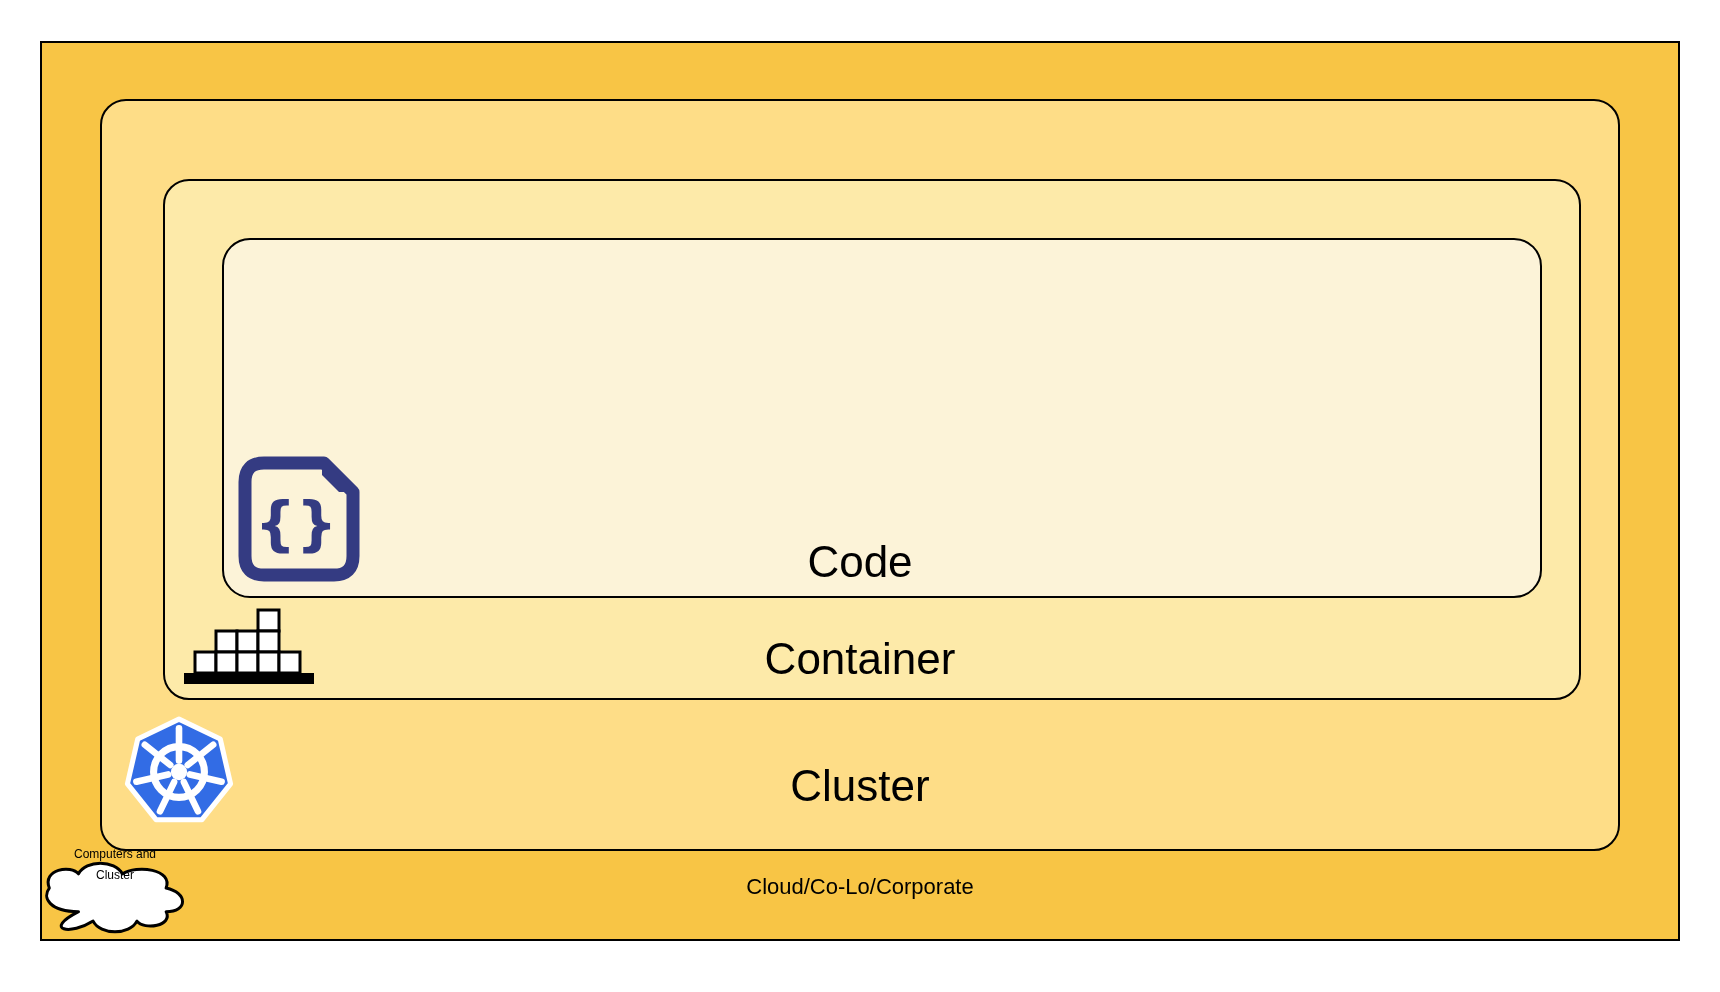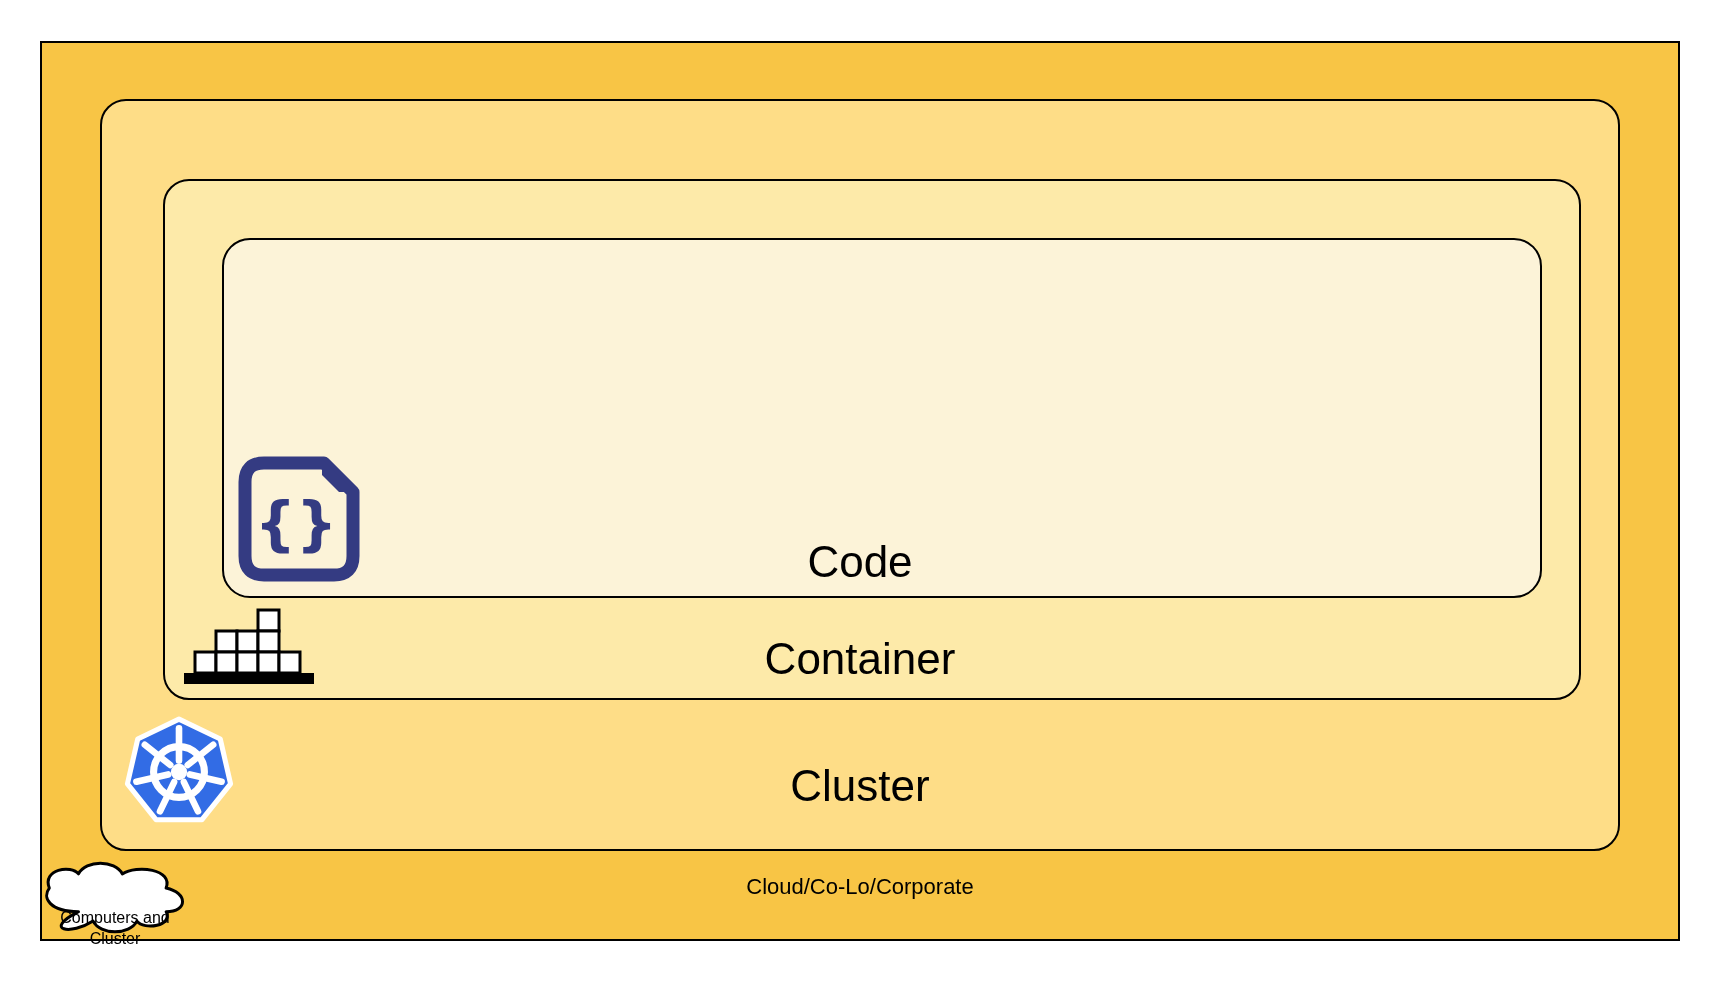--- a/index.html
+++ b/index.html
@@ -19,22 +19,22 @@
   .label-code{top:540px;}
   .label-container{top:637px;}
   .label-cluster{top:764px;}
   .label-datacenter{top:869px;font-size:22px;line-height:35px;}
   .icon{position:absolute;}
   .icon-code{left:238px;top:456px;width:122px;height:126px;}
   .icon-container{left:183px;top:606px;width:132px;height:80px;}
   .icon-k8s{left:118px;top:710px;width:122px;height:124px;}
   .icon-cloud{left:42px;top:855px;width:146px;height:85px;}
   .cloud-text{
-    position:absolute;left:42px;top:907px;width:146px;text-align:center;
-    font-size:16px;line-height:21px;color:#000;z-index:6;
+    position:absolute;left:42px;top:844px;width:146px;text-align:center;
+    font-size:12px;line-height:21px;color:#000;z-index:6;
   }
   svg{display:block;}
 </style>
 </head>
 <body>
 
 <div class="canvas">
 
   <div class="layer layer-datacenter"></div>
   <div class="layer layer-cluster"></div>

